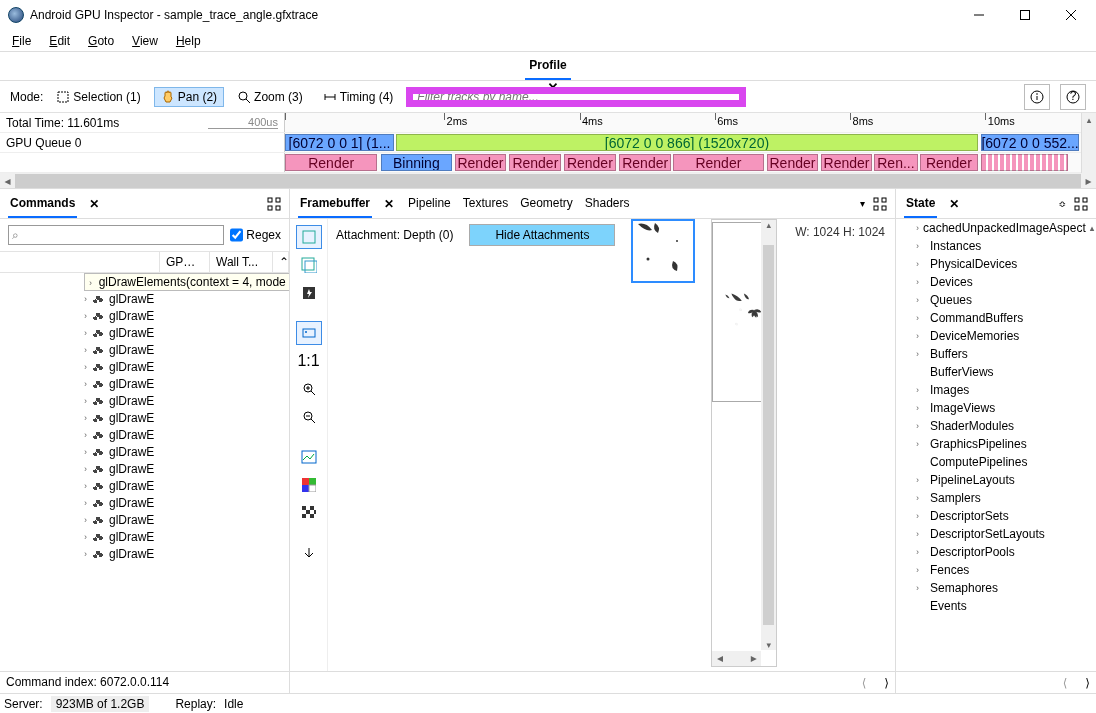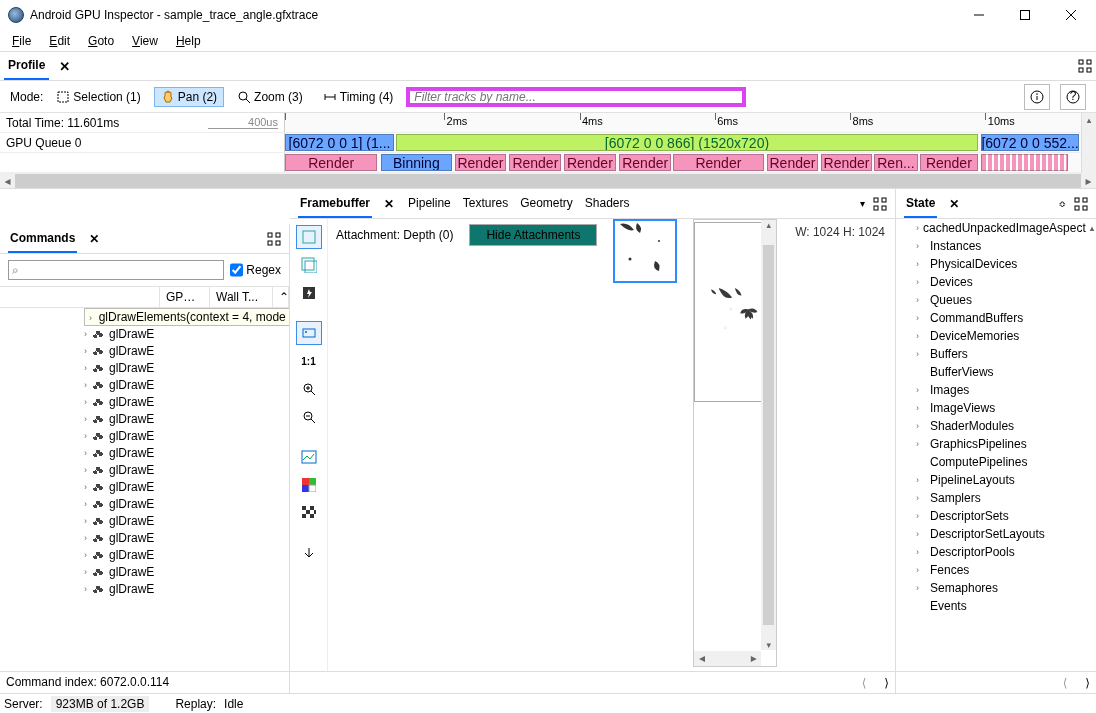--- a/index.html
+++ b/index.html
@@ -11,31 +11,31 @@
 .titlebar .title { flex: 1; font-size: 12px; color: #000; }
 .titlebar .winbtn { width: 46px; height: 30px; display: flex; align-items: center; justify-content: center; }
 .titlebar .winbtn svg { stroke: #000; }
 
 
 .menubar { height: 22px; display: flex; align-items: center; padding: 0 4px; gap: 2px; border-bottom: 1px solid #ddd; }
 .menubar .item { padding: 2px 8px; }
 .menubar .item::first-letter { text-decoration: underline; }
 
 
-.tabrow { height: 29px; display: flex; align-items: center; padding: 0 4px; border-bottom: 1px solid #ddd; }
+.tabrow { height: 29px; display: flex; align-items: center; padding: 0 10px; border-bottom: 1px solid #ddd; flex-direction: column; }
 .tabrow .tab { font-weight: 600; padding: 6px 4px 6px 4px; border-bottom: 2px solid #0a6cff; }
 .tabrow .close { margin-left: 10px; font-weight: bold; font-size: 13px; }
 .tabrow .spacer { flex: 1; }
 
 
 .mode { height: 32px; display: flex; align-items: center; padding: 0 10px; gap: 6px; border-bottom: 1px solid #e1e1e1; }
 .mode .lbl { font-size: 12px; }
 .mode .btn { display: inline-flex; align-items: center; gap: 3px; padding: 2px 6px; border: 1px solid transparent; }
 .mode .btn.active { background: #cde6ff; border: 1px solid #7fb7ea; }
-.mode input.filter { width: 340px; height: 20px; border: 4px solid #d946ef; padding: 1px 4px; font-style: italic; color: #a21caf; }
+.mode input.filter { width: 340px; height: 20px; border: 7px solid #d946ef; padding: 1px 4px; font-style: italic; color: #a21caf; }
 .mode .rbtn { width: 26px; height: 26px; border: 1px solid #bbb; display: flex; align-items: center; justify-content: center; margin-left: 4px; }
 
 
 .timeline { border-bottom: 1px solid #ddd; }
 .timeline .row { display: flex; align-items: stretch; height: 20px; border-bottom: 1px solid #eee; }
 .timeline .rowlabel { width: 285px; padding: 2px 6px; display: flex; justify-content: space-between; align-items: center; border-right: 1px solid #ccc; }
 .timeline .track { flex: 1; position: relative; background: #fafafa; overflow: hidden; }
 .ruler { display: flex; position: relative; height: 100%; }
 .ruler .tick { position: absolute; top: 0; border-left: 1px solid #666; height: 7px; }
 .ruler .ticklbl { position: absolute; top: 2px; font-size: 11px; color: #000; }
@@ -56,46 +56,46 @@
 .panel { display: flex; flex-direction: column; border-right: 1px solid #ddd; min-height: 0; }
 .panel:last-child { border-right: none; }
 .panel-head { height: 30px; display: flex; align-items: center; padding: 0 8px; border-bottom: 1px solid #ddd; gap: 8px; }
 .panel-head .ptab { font-weight: 600; padding: 6px 2px; border-bottom: 2px solid #0a6cff; }
 .panel-head .ptab.plain { font-weight: normal; border-bottom: 2px solid transparent; }
 .panel-head .x { font-weight: bold; margin: 0 4px; }
 .panel-head .sp { flex: 1; }
 .chev { font-size: 10px; line-height: 10px; }
 
 
-.cmd { width: 290px; margin-top: 35px; }
+.cmd { width: 290px; }
 .cmd .search { display: flex; align-items: center; gap: 6px; padding: 6px 8px; }
 .cmd .search input { flex: 1; border: 1px solid #999; height: 20px; padding: 0 3px; }
 .cmd .search input::placeholder { color: #888; }
 .cmd .search label { display: flex; align-items: center; gap: 3px; }
 .cmd .cols { display: flex; height: 22px; border-top: 1px solid #e3e3e3; border-bottom: 1px solid #e3e3e3; }
 .cmd .cols .c { border-right: 1px solid #e3e3e3; padding: 3px 6px; white-space: nowrap; overflow: hidden; text-overflow: ellipsis; }
 .cmd .list { flex: 1; overflow: hidden; position: relative; }
 .cmd .row { display: flex; align-items: center; height: 17px; padding-left: 84px; gap: 4px; }
 .cmd .row .ar { color: #666; font-size: 9px; }
 .cmd .row .ic { width: 14px; height: 12px; background: radial-gradient(circle at 50% 40%, #444 0 2px, transparent 2px), radial-gradient(circle at 30% 70%, #444 0 2px, transparent 2px), radial-gradient(circle at 70% 60%, #444 0 2px, transparent 2px); }
 .cmd .row .tx { font-size: 12px; }
 .cmd .tooltip { position: absolute; top: 0px; left: 84px; right: -660px; background: #fffff0; border: 1px solid #bbb; padding: 1px 4px; white-space: nowrap; z-index: 50; }
 .cmd .footer { height: 22px; padding: 3px 6px; border-top: 1px solid #ddd; }
 
 
 .fb { flex: 1; min-width: 0; }
 .fb .body { flex: 1; display: flex; min-height: 0; }
 .fb .tools { width: 38px; display: flex; flex-direction: column; align-items: center; padding-top: 6px; gap: 4px; border-right: 1px solid #eee; }
-.fb .tbtn { width: 26px; height: 24px; border: 1px solid #ccc; display: flex; align-items: center; justify-content: center; font-size: 10px; font-weight: bold; }
+.fb .tbtn { width: 26px; height: 24px; border: 1px solid #ccc; display: flex; align-items: center; justify-content: center; font-size: 16px; }
 .fb .tbtn.sel { border-color: #3d8ce6; background: #e8f2ff; }
 .fb .tbtn.noframe { border: none; }
 .fb .stage { flex: 1; display: flex; flex-direction: row; min-width: 0; }
 .fb .attrow { height: 32px; display: flex; align-items: center; padding: 0 8px; gap: 8px; }
 .fb .attrow .sp2 { flex: 1; }
-.fb .attrow .hidebtn { border: 1px solid #aaa; padding: 3px 16px; background: #0f766e; }
+.fb .attrow .hidebtn { border: 1px solid #aaa; padding: 3px 25px; background: #7dd3fc; }
 .fb .thumbs { height: 72px; padding: 0 8px; display: flex; align-items: flex-start; gap: 8px; }
 .fb .thumb { width: 64px; height: 64px; border: 2px solid #2d8cff; background: #fff; display: flex; align-items: center; justify-content: center; }
 .fb .canvas-wrap { flex: 1; position: relative; margin: 0 8px 4px 8px; border: 1px solid #ccc; display: flex; align-items: flex-start; justify-content: center; overflow: hidden; }
 .fb .canvas { width: 300px; height: 180px; border: 1px solid #aaa; margin-top: 2px; background: #fff; }
 .fb .vscroll { position: absolute; right: 0; top: 0; bottom: 16px; width: 15px; background: #f0f0f0; display: flex; flex-direction: column; }
 .fb .vscroll .vthumb { flex: 1; margin: 15px 2px; background: #cfcfcf; }
 .fb .hsc { position: absolute; left: 0; right: 15px; bottom: 0; height: 15px; background: #f0f0f0; display: flex; }
 .fb .hsc .ar2 { width: 15px; text-align: center; color: #666; }
 .fb .dim { padding: 6px 10px; color: #333; }
 .fb .bot { height: 22px; border-top: 1px solid #ddd; display: flex; align-items: center; justify-content: flex-end; padding: 0 6px; }

